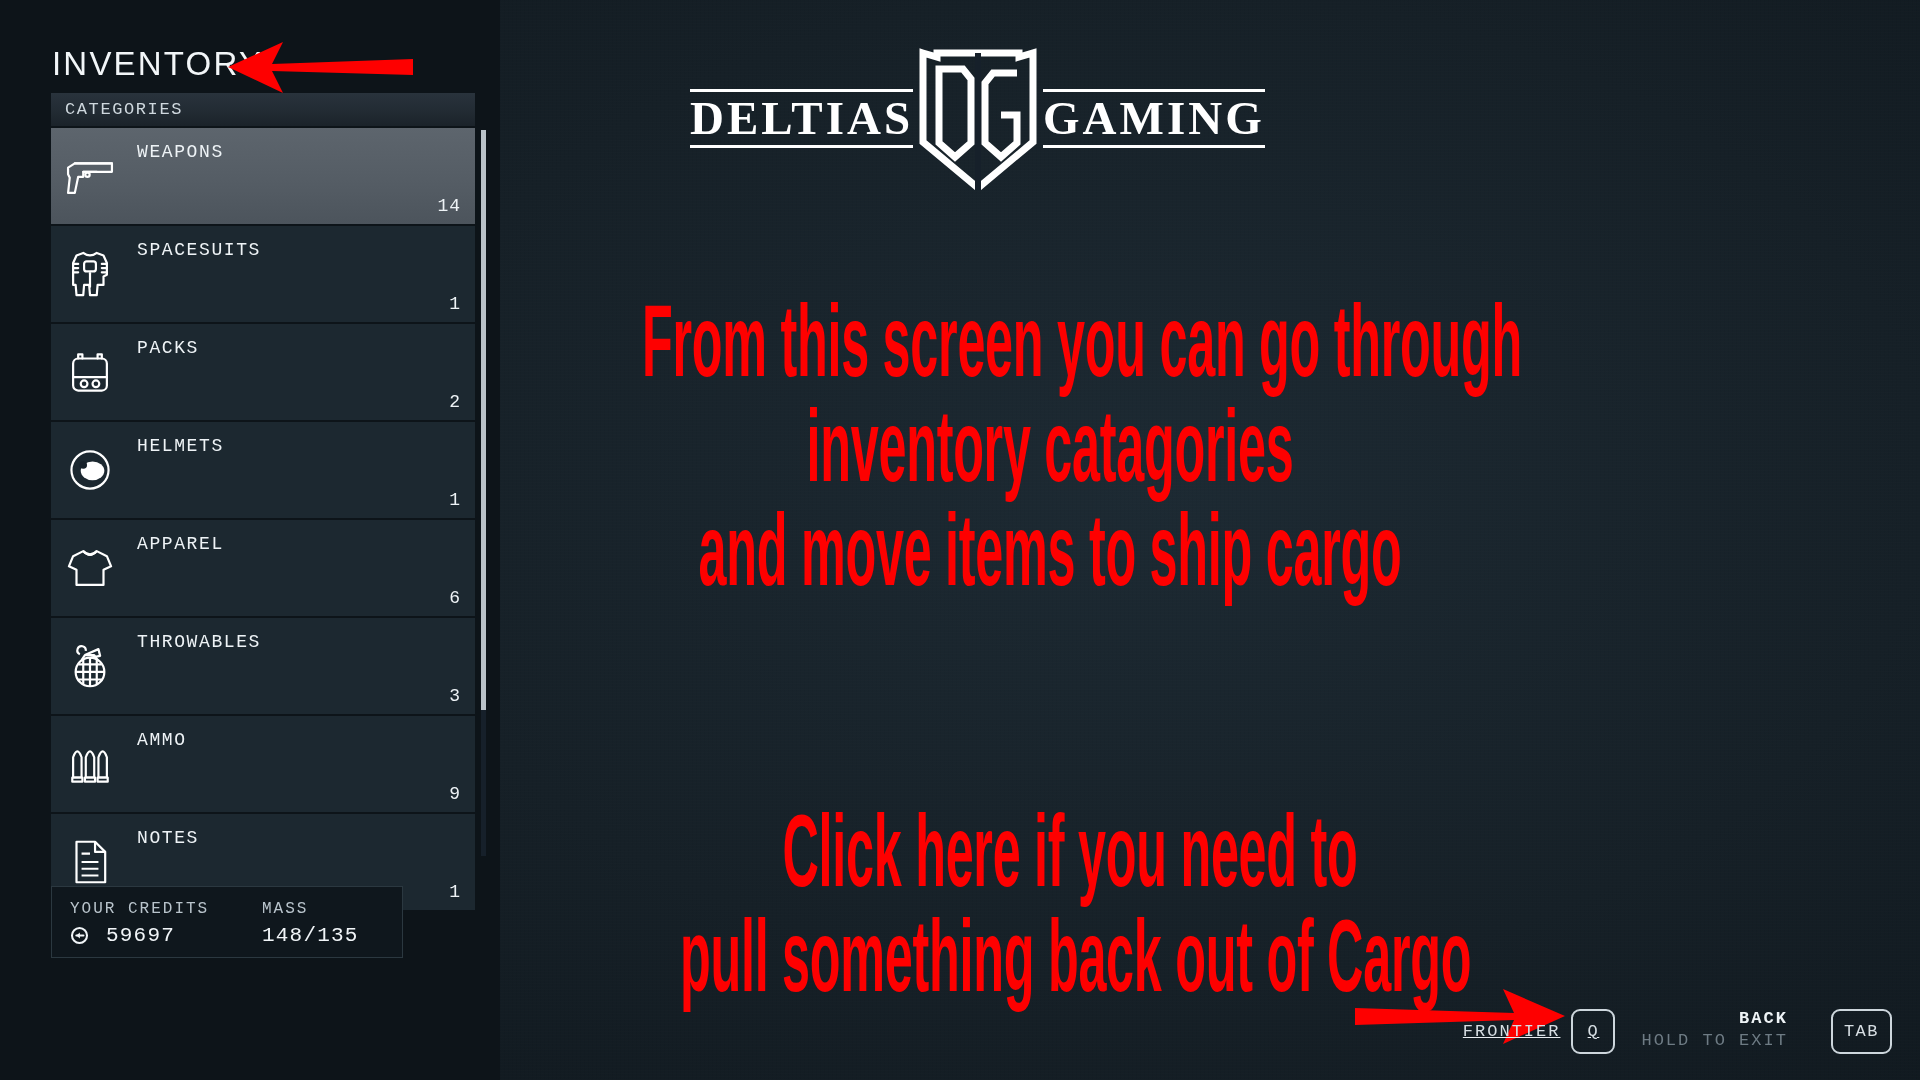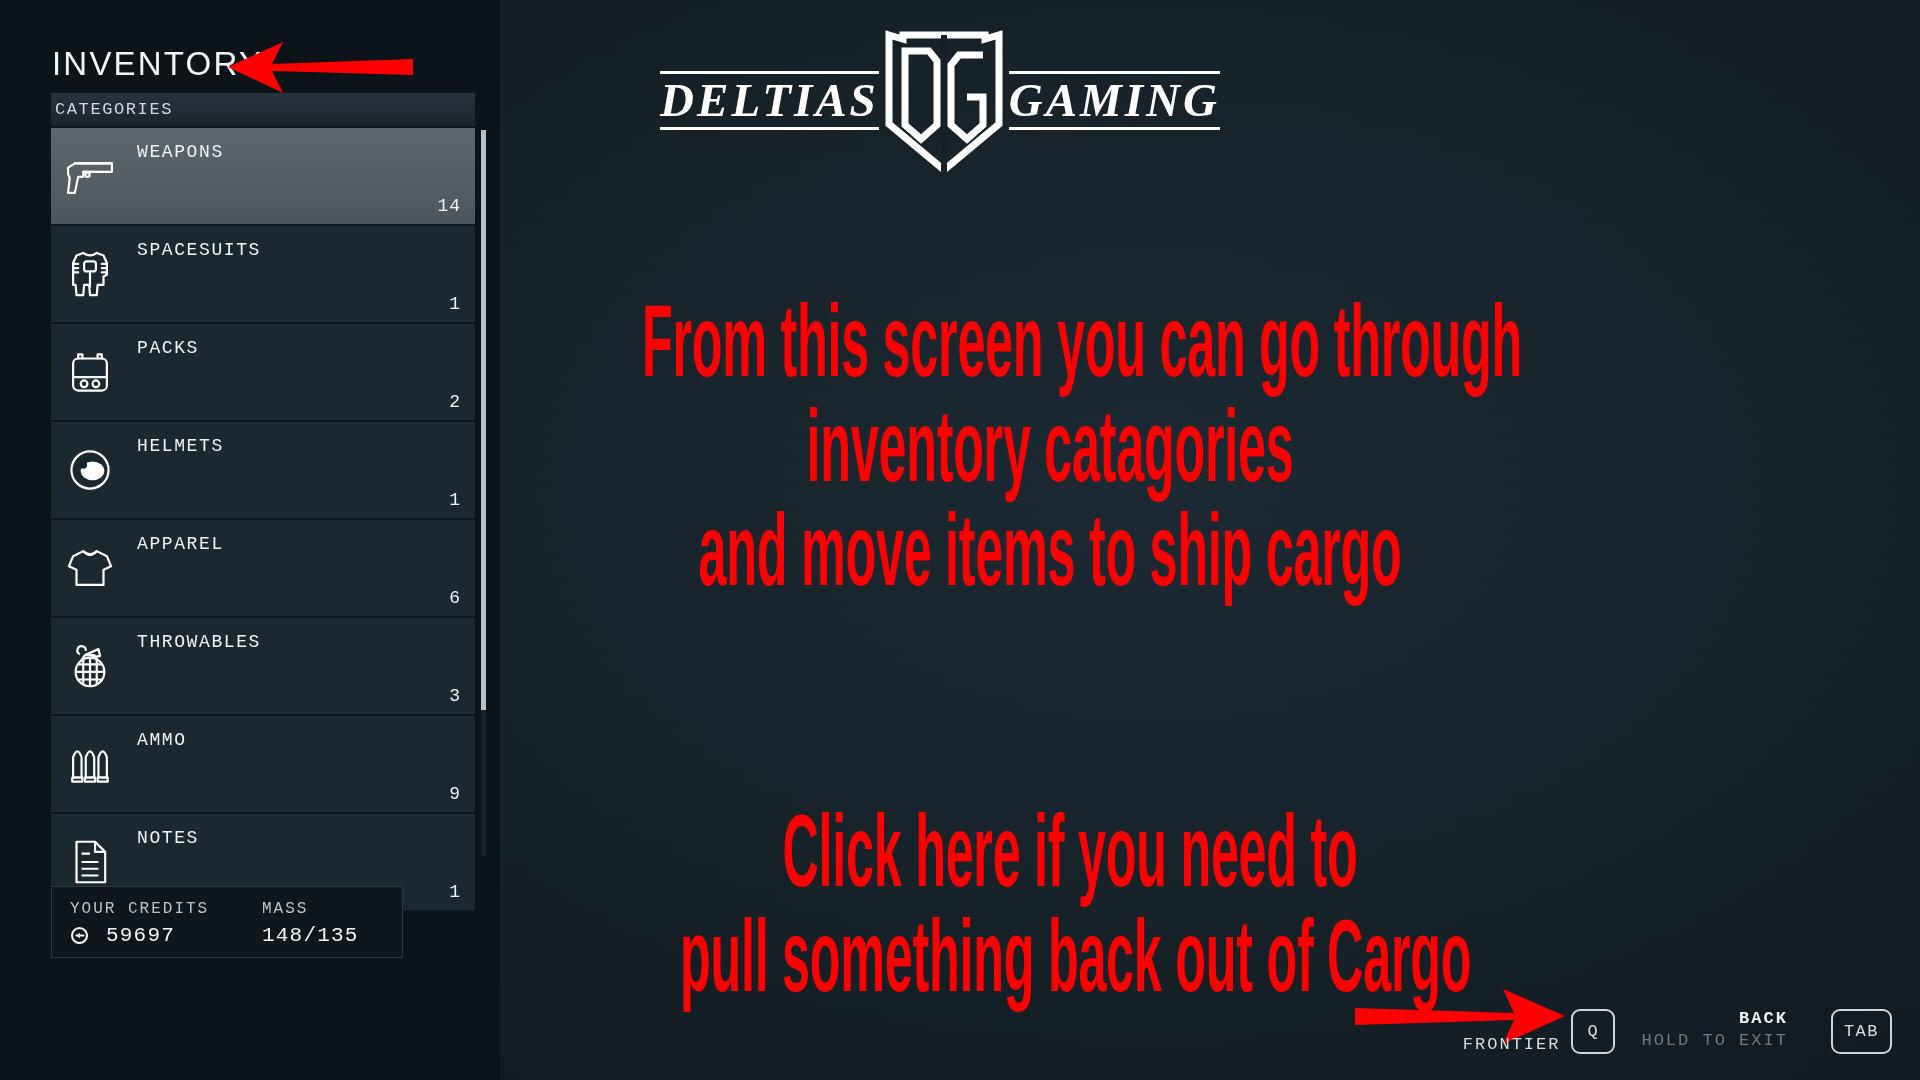--- a/index.html
+++ b/index.html
@@ -34,21 +34,21 @@
     font-family:"Liberation Sans", sans-serif;
     font-size:33px; letter-spacing:2.2px; font-weight:400;
     color:#f2f6f8;
   }
   #categories-header{
     position:absolute; left:51px; top:93px; width:424px; height:33px;
     background:linear-gradient(180deg,#29333c 0%, #222b33 55%, #1b232a 100%);
     display:flex; align-items:center;
   }
   #categories-header .hdr-label{
-    margin-left:4px; font-size:17px; letter-spacing:1.6px; color:#cfd8de;
+    margin-left:14px; font-size:17px; letter-spacing:1.6px; color:#cfd8de;
   }
 
   #category-list{
     position:absolute; left:51px; top:128px; width:424px; height:730px;
   }
   .cat-row{
     position:relative; height:98px; width:100%;
     background:#1c2830;
     border-bottom:2px solid #0d1419;
     cursor:pointer;
@@ -92,22 +92,22 @@
   .cp-col.mass{ left:210px; }
   .cp-label{ font-size:16px; letter-spacing:2px; color:#b9c4cc; }
   .cp-value{
     margin-top:6px; font-size:21px; letter-spacing:1.2px; color:#f1f5f8;
     display:flex; align-items:center; gap:17px;
   }
   .credit-glyph{ width:19px; height:19px; display:inline-block; }
 
   
   #brand-logo{
-    position:absolute; left:690px; top:28px; width:530px; height:145px;
-    display:flex; align-items:center; justify-content:flex-end;font-style:italic;
+    position:absolute; left:690px; top:46px; width:530px; height:145px;
+    display:flex; align-items:center; justify-content:flex-start;
   }
   .logo-word{
     font-family:"Liberation Serif", serif;
     font-size:47px; font-weight:700; letter-spacing:3px;
     color:#ffffff; line-height:1;
     padding:3px 0;
     border-top:3px solid #fff; border-bottom:3px solid #fff;
   }
   #logo-left{ margin-right:6px; }
   #logo-right{ margin-left:6px; }
@@ -134,21 +134,21 @@
   
   .red-arrow{ position:absolute; }
   #arrow-inventory{ left:228px; top:40px; width:185px; height:55px; }
   #arrow-frontier{ left:1355px; top:985px; width:210px; height:62px; }
 
   
   #control-bar{
     position:absolute; right:28px; bottom:20px; height:58px;
     display:flex; align-items:center; gap:26px;
   }
-  .ctrl-group{ display:flex; align-items:flex-end; }
+  .ctrl-group{ display:flex; align-items:center;text-decoration:underline; }
   .ctrl-label{
     font-size:17px; letter-spacing:2px; color:#d7dee3; margin-right:11px;
   }
   .key-cap{
     min-width:44px; height:45px; padding:0 11px;
     border:2px solid #cdd6dc; border-radius:9px;
     display:flex; align-items:center; justify-content:center;
     font-size:17px; letter-spacing:1.5px; color:#d7dee3;
   }
   #back-group{ display:flex; align-items:flex-start;gap:32px; }

